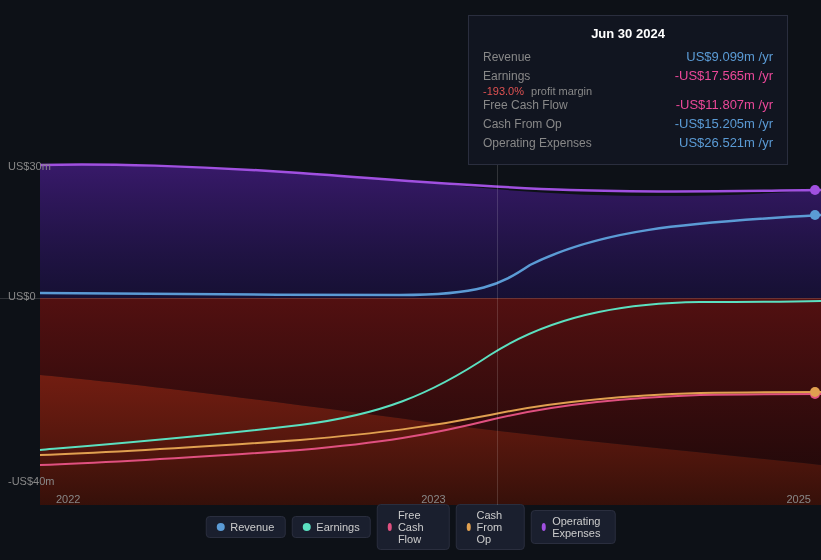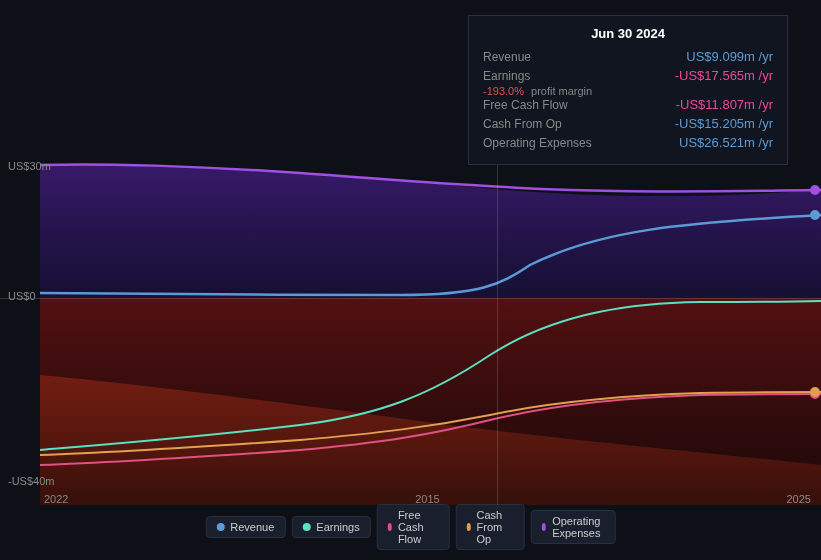--- a/index.html
+++ b/index.html
@@ -222,23 +222,23 @@
   <path d="M 40,310 C 100,308 200,302 300,295 C 380,288 430,280 490,265 C 560,248 640,242 700,240 C 750,239 780,239 821,239" fill="none" stroke="#e05080" stroke-width="2"></path>
 
   <path d="M 40,300 C 100,298 200,292 300,285 C 380,278 430,272 490,260 C 560,245 640,240 700,238 C 750,237 780,237 821,237" fill="none" stroke="#e0a050" stroke-width="2"></path>
 
   <circle cx="815" cy="35" r="5" fill="#a050e0"></circle>
   <circle cx="815" cy="60" r="5" fill="#5b9bd5"></circle>
   <circle cx="815" cy="239" r="5" fill="#e05080"></circle>
   <circle cx="815" cy="237" r="5" fill="#e0a050"></circle>
 </svg>
 
-<div style="position:absolute; bottom:55px; left:44px; right:10px; display:flex; justify-content:space-between;">
+<div style="position:absolute; bottom:55px; left:56px; right:10px; display:flex; justify-content:space-between;">
   <span class="x-label">2022</span>
-  <span class="x-label">2015</span>
+  <span class="x-label">2023</span>
   <span class="x-label">2025</span>
 </div>
 
 <div class="legend">
   <div class="legend-item">
     <div class="legend-dot" style="background:#5b9bd5;"></div>
     <span>Revenue</span>
   </div>
   <div class="legend-item">
     <div class="legend-dot" style="background:#5be0c0;"></div>

